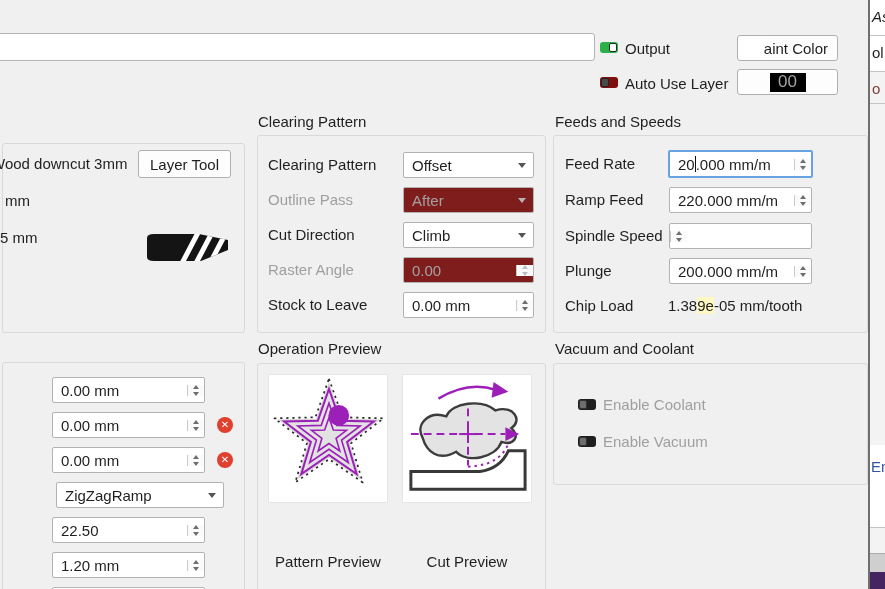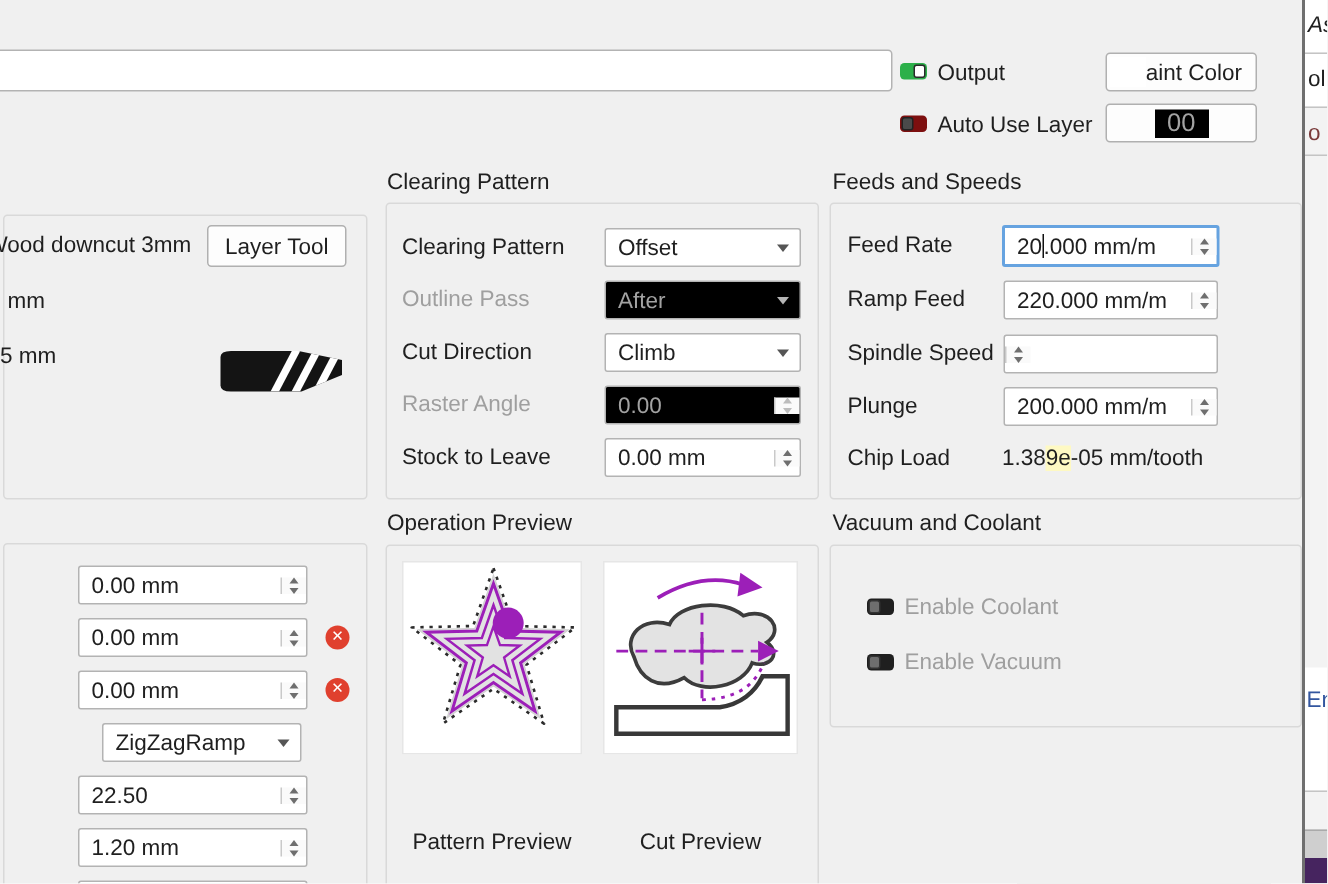--- a/index.html
+++ b/index.html
@@ -6,21 +6,21 @@
   .canvas{position:relative;width:885px;height:589px;background:#f0f0f0;overflow:hidden;
           font-family:"Liberation Sans","DejaVu Sans",sans-serif;font-size:15px;color:#1f1f1f}
   .abs{position:absolute}
   .groupbox{position:absolute;border:1px solid #d9d9d9;border-radius:3px}
   .hdr{position:absolute;white-space:nowrap;color:#1f1f1f}
   .lbl{position:absolute;white-space:nowrap}
   .lbl.dis{color:#9f9f9f}
   .field{position:absolute;background:#fff;border:1px solid #b3b3b3;border-radius:2px;
          display:flex;align-items:center;box-sizing:border-box}
   .field .txt{flex:1;display:flex;align-items:center;padding-left:8px;white-space:nowrap;overflow:hidden}
-  .field.dis{background:#000000;color:#a2a2a2}
+  .field.dis{background:#7f1d1d;color:#a2a2a2}
   .field.focus{border:2px solid #66a3e0}
   .spincol{width:16px;border-left:1px solid #c9c9c9;background:#fafafa;display:flex;
            flex-direction:column;align-items:center;justify-content:center;gap:3px}
   .tri-up{width:0;height:0;border-left:3.5px solid transparent;border-right:3.5px solid transparent;border-bottom:4px solid #6e6e6e}
   .tri-dn{width:0;height:0;border-left:3.5px solid transparent;border-right:3.5px solid transparent;border-top:4px solid #6e6e6e}
   .dis .tri-up{border-bottom-color:#bdbdbd}
   .dis .tri-dn{border-top-color:#bdbdbd}
   .ddcol{width:22px;display:flex;align-items:center;justify-content:center}
   .dd-tri{width:0;height:0;border-left:4px solid transparent;border-right:4px solid transparent;border-top:5px solid #555}
   .dis .dd-tri{border-top-color:#b5b5b5}
@@ -265,21 +265,21 @@
 
   <div class="field" style="left:52px;top:447px;width:153px;height:26px">
     <span class="txt">0.00 mm</span>
     <span class="spincol">
       <span class="tri-up"></span>
       <span class="tri-dn"></span>
     </span>
   </div>
   <span class="err" style="left:217px;top:452px">✕</span>
 
-  <div class="field" style="left:68px;top:482px;width:133px;height:26px">
+  <div class="field" style="left:56px;top:482px;width:168px;height:26px">
     <span class="txt">ZigZagRamp</span>
     <span class="ddcol">
         <span class="dd-tri"></span>
       </span>
   </div>
 
   <div class="field" style="left:52px;top:517px;width:153px;height:26px">
     <span class="txt">22.50</span>
     <span class="spincol">
       <span class="tri-up"></span>

